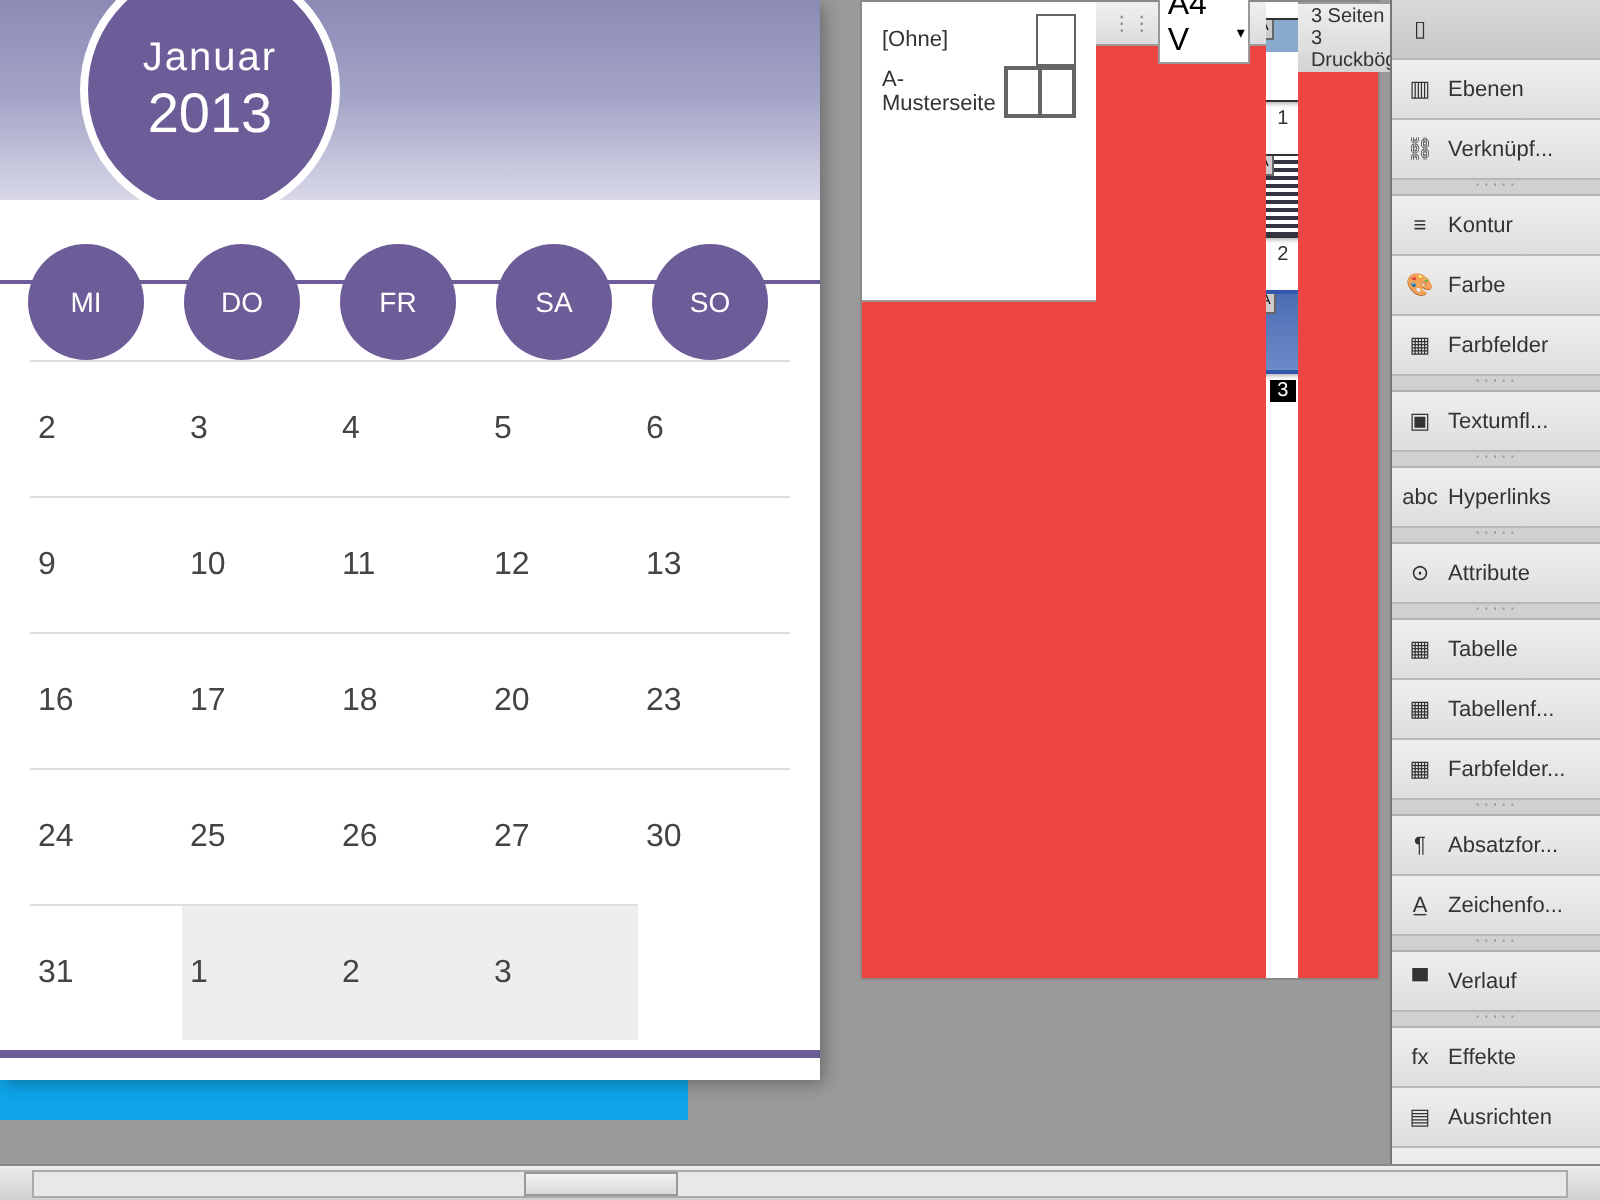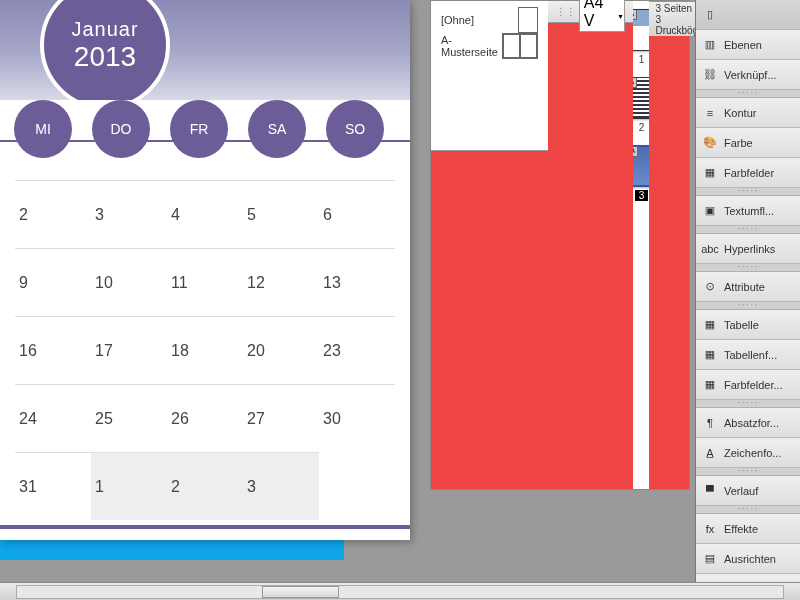--- a/index.html
+++ b/index.html
@@ -5,21 +5,21 @@
 * { box-sizing: border-box; margin: 0; padding: 0; font-family: Arial, sans-serif; }
 body { background: #9a9a9a; width: 800px; height: 600px; overflow: hidden; position: relative; }
 
 .canvas-area { position: absolute; left: 0; top: 0; width: 344px; height: 560px; background: #0ea5e9; }
 .document { position: absolute; left: 0; top: 0; width: 410px; height: 540px; background: #fff; box-shadow: 2px 2px 8px rgba(0,0,0,0.3); }
 .photo { width: 100%; height: 100px; background: linear-gradient(180deg, #8a8ab5 0%, #a5a5c8 50%, #d8d8e8 100%); position: relative; }
 .date-circle { position: absolute; left: 40px; top: -20px; width: 130px; height: 130px; border-radius: 50%; background: #6c5d99; border: 4px solid #fff; display: flex; flex-direction: column; align-items: center; justify-content: center; color: #fff; }
 .date-circle .month { font-size: 20px; font-weight: 300; letter-spacing: 1px; }
 .date-circle .year { font-size: 28px; font-weight: 300; }
 
-.day-header { height: 80px; background: #fff; position: relative; display: flex; align-items: flex-start; padding: 0 4px; }
+.day-header { height: 80px; background: #fff; position: relative; display: flex; align-items: flex-end; padding: 0 4px; }
 .day-header::before { content: ""; position: absolute; left: 0; right: 0; top: 40px; height: 2px; background: #6c5d99; }
 .day-circle { width: 58px; height: 58px; border-radius: 50%; background: #6c5d99; color: #fff; display: flex; align-items: center; justify-content: center; font-size: 14px; margin: 0 10px; z-index: 2; font-weight: 300; }
 
 .grid { display: grid; grid-template-columns: repeat(5, 1fr); padding: 0 15px; }
 .cell { height: 68px; display: flex; align-items: center; padding-left: 4px; font-size: 16px; color: #444; font-weight: 300; border-top: 1px solid #ddd; }
 .cell.dim { background: #eee; }
 .footer-line { height: 4px; background: #6c5d99; margin-top: 5px; }
 
 .hscroll { position: absolute; left: 0; bottom: 0; width: 800px; height: 18px; background: linear-gradient(#ececec,#d0d0d0); border-top: 1px solid #888; display: flex; align-items: center; }
 .hscroll .track { flex: 1; height: 14px; background: #e8e8e8; border: 1px solid #aaa; margin: 0 16px; position: relative; }

